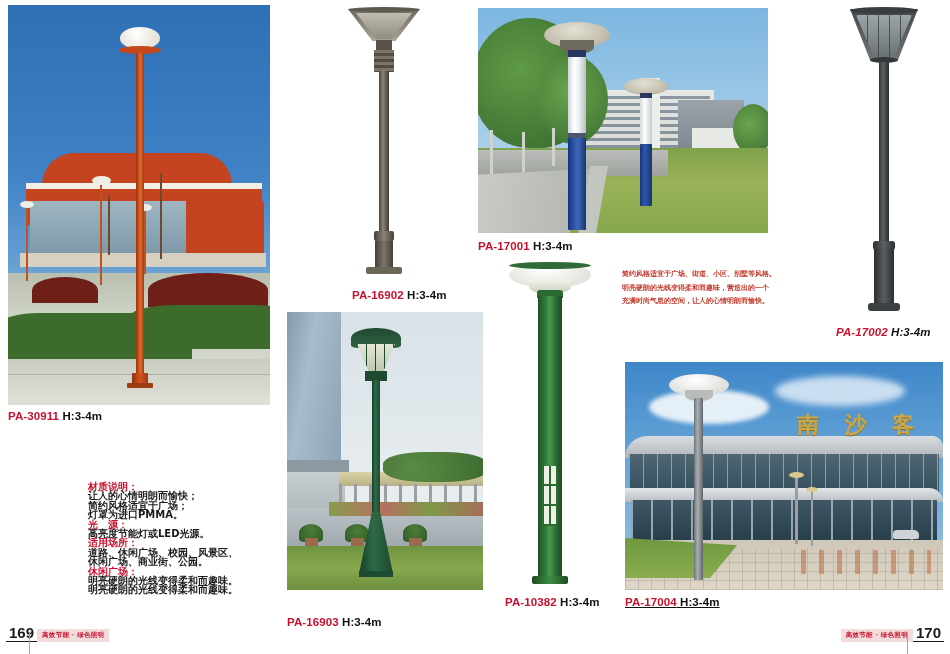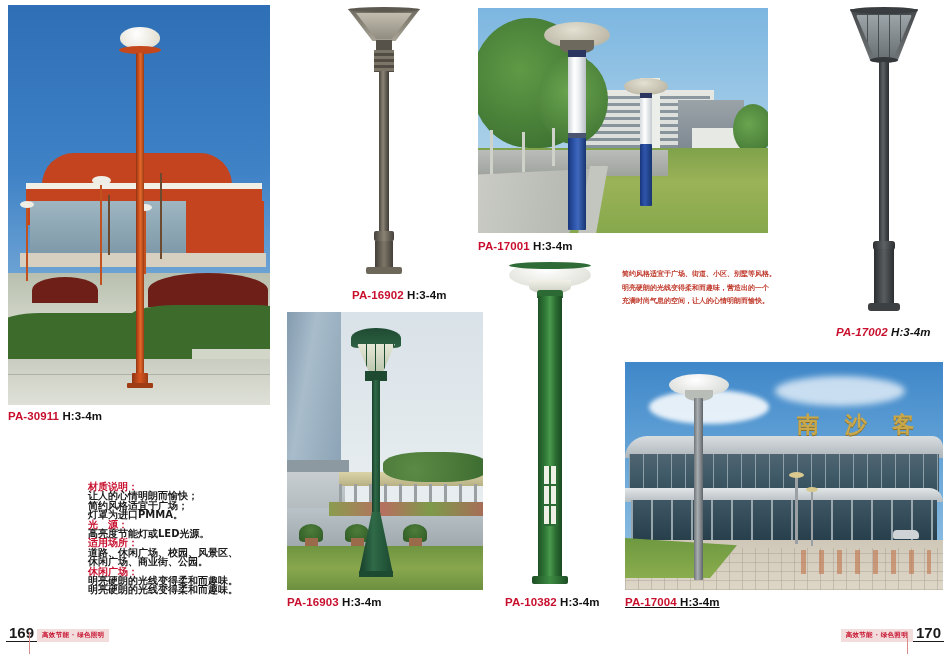--- a/index.html
+++ b/index.html
@@ -300,21 +300,21 @@
                   clip-path:polygon(0% 0%,100% 0%,66% 100%,34% 100%);"></div>
       <div style="position:absolute;left:14px;top:49px;width:22px;height:10px;background:#1f4a32;"></div>
       <div class="pole" style="left:21px;top:58px;width:8px;height:140px;
                   background:linear-gradient(90deg,#163d29,#2f6a47 40%,#1c4a31);"></div>
       <div style="position:absolute;left:8px;top:190px;width:34px;height:62px;
                   background:linear-gradient(90deg,#163d29,#2f6a47 42%,#1b4830);
                   clip-path:polygon(38% 0%,62% 0%,100% 100%,0% 100%);"></div>
       <div style="position:absolute;left:8px;top:249px;width:34px;height:6px;background:#1d4b31;"></div>
     </div>
   </div>
-  <div class="label" style="left:287px;top:596px;">
+  <div class="label" style="left:287px;top:616px;">
     <span class="code">PA-16903</span>
     <span class="hgt">H:3-4m</span>
   </div>
 
   <div class="photo" style="left:495px;top:258px;width:110px;height:332px;">
     <div class="lamp" style="left:14px;top:0px;width:82px;height:330px;">
       <div class="disc" style="left:0px;top:4px;width:82px;height:26px;
                   background:radial-gradient(ellipse at 45% 28%,#ffffff,#d8d9cf);"></div>
       <div style="position:absolute;left:0px;top:4px;width:82px;height:7px;
                   border-radius:50%;background:#2f6b36;"></div>

